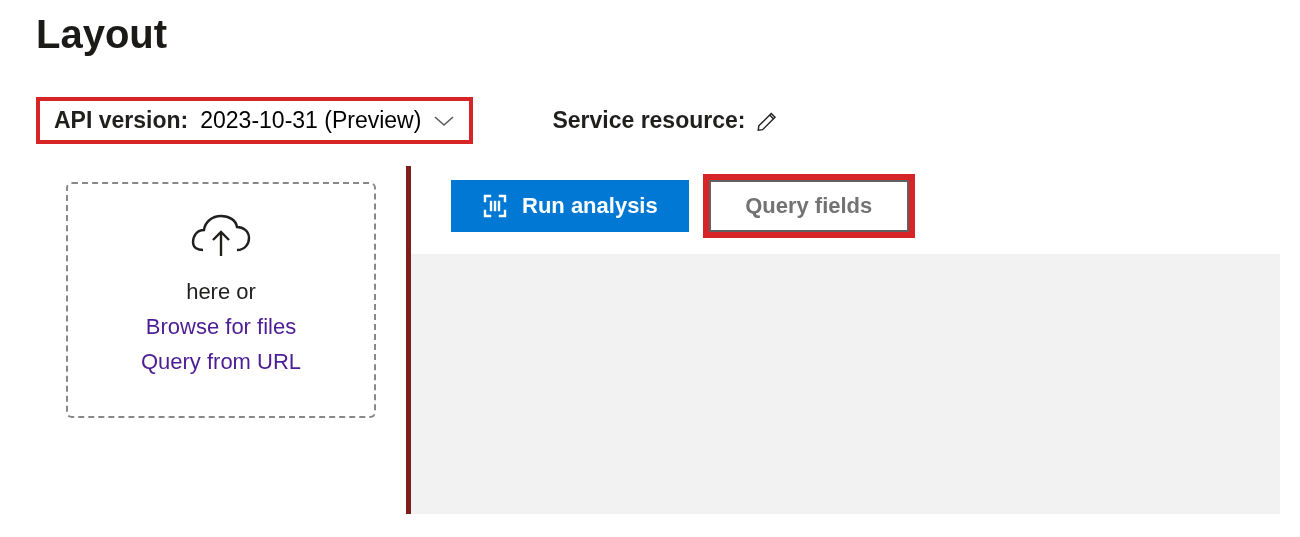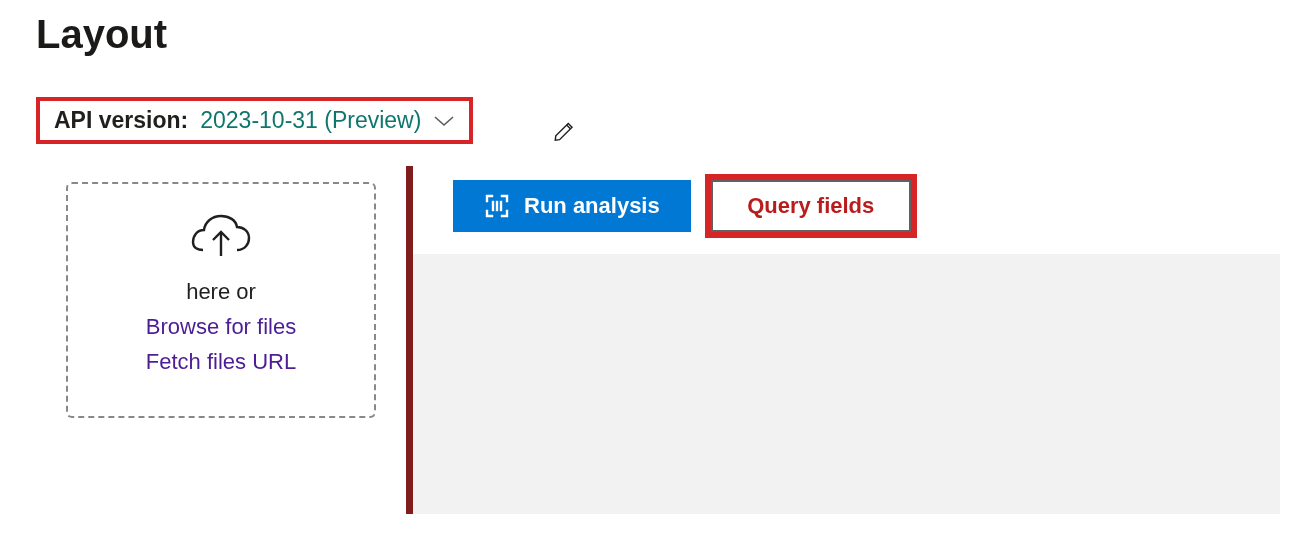--- a/index.html
+++ b/index.html
@@ -17,40 +17,40 @@
     box-sizing: border-box;
   }
   .page-title {
     font-size: 40px;
     font-weight: 600;
     margin: 0 0 40px 0;
   }
 
   .meta-row {
     display: flex;
-    align-items: flex-end;
+    align-items: center;
     gap: 79px;
     margin-bottom: 22px;
   }
 
   .api-version-wrap {
     display: inline-flex;
     align-items: center;
     gap: 12px;
     border: 4px solid #d72426;
     padding: 6px 14px;
   }
   .meta-label {
     font-size: 23px;
     font-weight: 700;
     color: #201f1e;
   }
   .meta-value {
     font-size: 23px;
-    color: #0f766e;
+    color: #000000;
   }
   .chevron {
     color: #5c5c5c;
   }
   .chevron svg { display:block; }
 
   .service-wrap {
     display: inline-flex;
     align-items: center;
     gap: 10px;
@@ -92,39 +92,39 @@
     line-height: 1.6;
     color: #201f1e;
   }
   .drop-text .link {
     color: #4c1d95;
     cursor: pointer;
   }
 
   .right-panel {
     flex: 1 1 auto;
-    border-left: 7px solid #7f1d1d;
+    border-left: 5px solid #7f1d1d;
     min-height: 345px;
     box-sizing: border-box;
   }
 
   .toolbar {
     display: flex;
     gap: 20px;
     padding: 14px 40px 22px 40px;
     background: #ffffff;
   }
 
   .btn {
     font-size: 22px;
     font-weight: 600;
     padding: 12px 30px;
     border: 1px solid #8a8886;
     background: #ffffff;
-    color: #b91c1c;
+    color: #737373;
     cursor: pointer;
     display: inline-flex;
     align-items: center;
     gap: 14px;
     min-width: 200px;
     justify-content: center;
     font-family: inherit;
   }
   .btn-primary {
     background: #0078d4;
@@ -157,20 +157,21 @@
       <span class="meta-label">API version:</span>
       <span class="meta-value">2023-10-31 (Preview)</span>
       <span class="chevron">
         <svg width="22" height="14" viewBox="0 0 22 14" fill="none" stroke="currentColor" stroke-width="1.6">
           <polyline points="2,3 11,11 20,3"></polyline>
         </svg>
       </span>
     </div>
 
     <div class="service-wrap">
+      <span class="meta-label">Service resource:</span>
       <span class="pencil">
         <svg width="26" height="26" viewBox="0 0 24 24" fill="none" stroke="currentColor" stroke-width="1.3">
           <path d="M3 20.5 L3.5 16.5 L15 5 L18.5 8.5 L7 20 L3 20.5 Z"></path>
           <path d="M13.5 6.5 L17 10"></path>
         </svg>
       </span>
     </div>
   </div>
 
   <div class="content-row">
@@ -179,21 +180,21 @@
         <div class="cloud-icon">
           <svg width="64" height="46" viewBox="0 0 64 46" fill="none" stroke="currentColor" stroke-width="2.4">
             <path d="M48 36 C56 36 60 30 60 24 C60 17 54 13 48 13 C47 6 40 2 32 2 C23 2 16 8 15 16 C8 16 4 22 4 28 C4 34 9 36 14 36"></path>
             <line x1="32" y1="42" x2="32" y2="18"></line>
             <polyline points="24,26 32,18 40,26"></polyline>
           </svg>
         </div>
         <div class="drop-text">
           <div>here or</div>
           <div class="link">Browse for files</div>
-          <div class="link">Fetch files URL</div>
+          <div class="link">Query from URL</div>
         </div>
       </div>
     </div>
 
     <div class="right-panel">
       <div class="toolbar">
         <button class="btn btn-primary">
           <span class="scan-icon">
             <svg width="26" height="26" viewBox="0 0 26 26" fill="none" stroke="currentColor" stroke-width="2.4" stroke-linecap="square">
               <path d="M3 8 L3 3 L8 3"></path>

